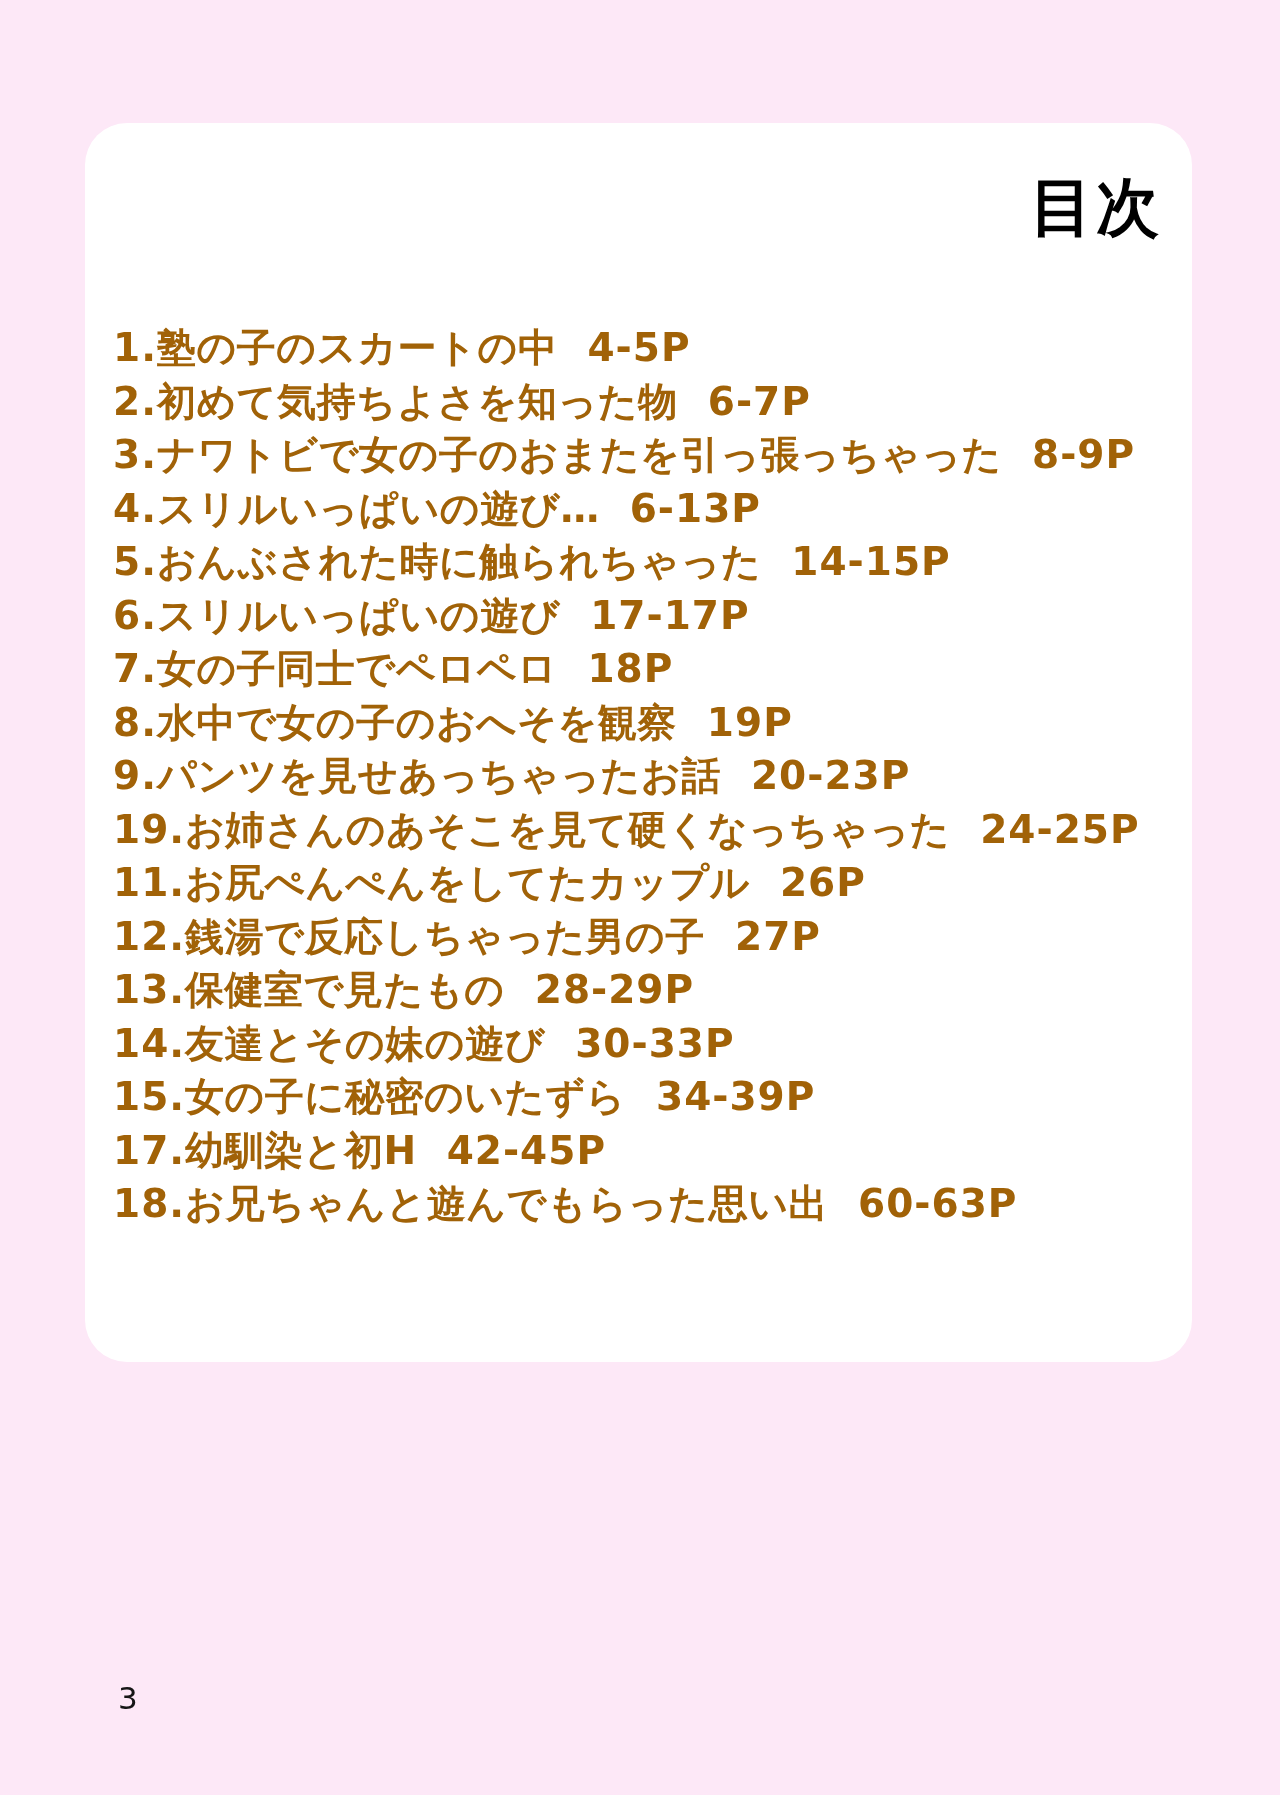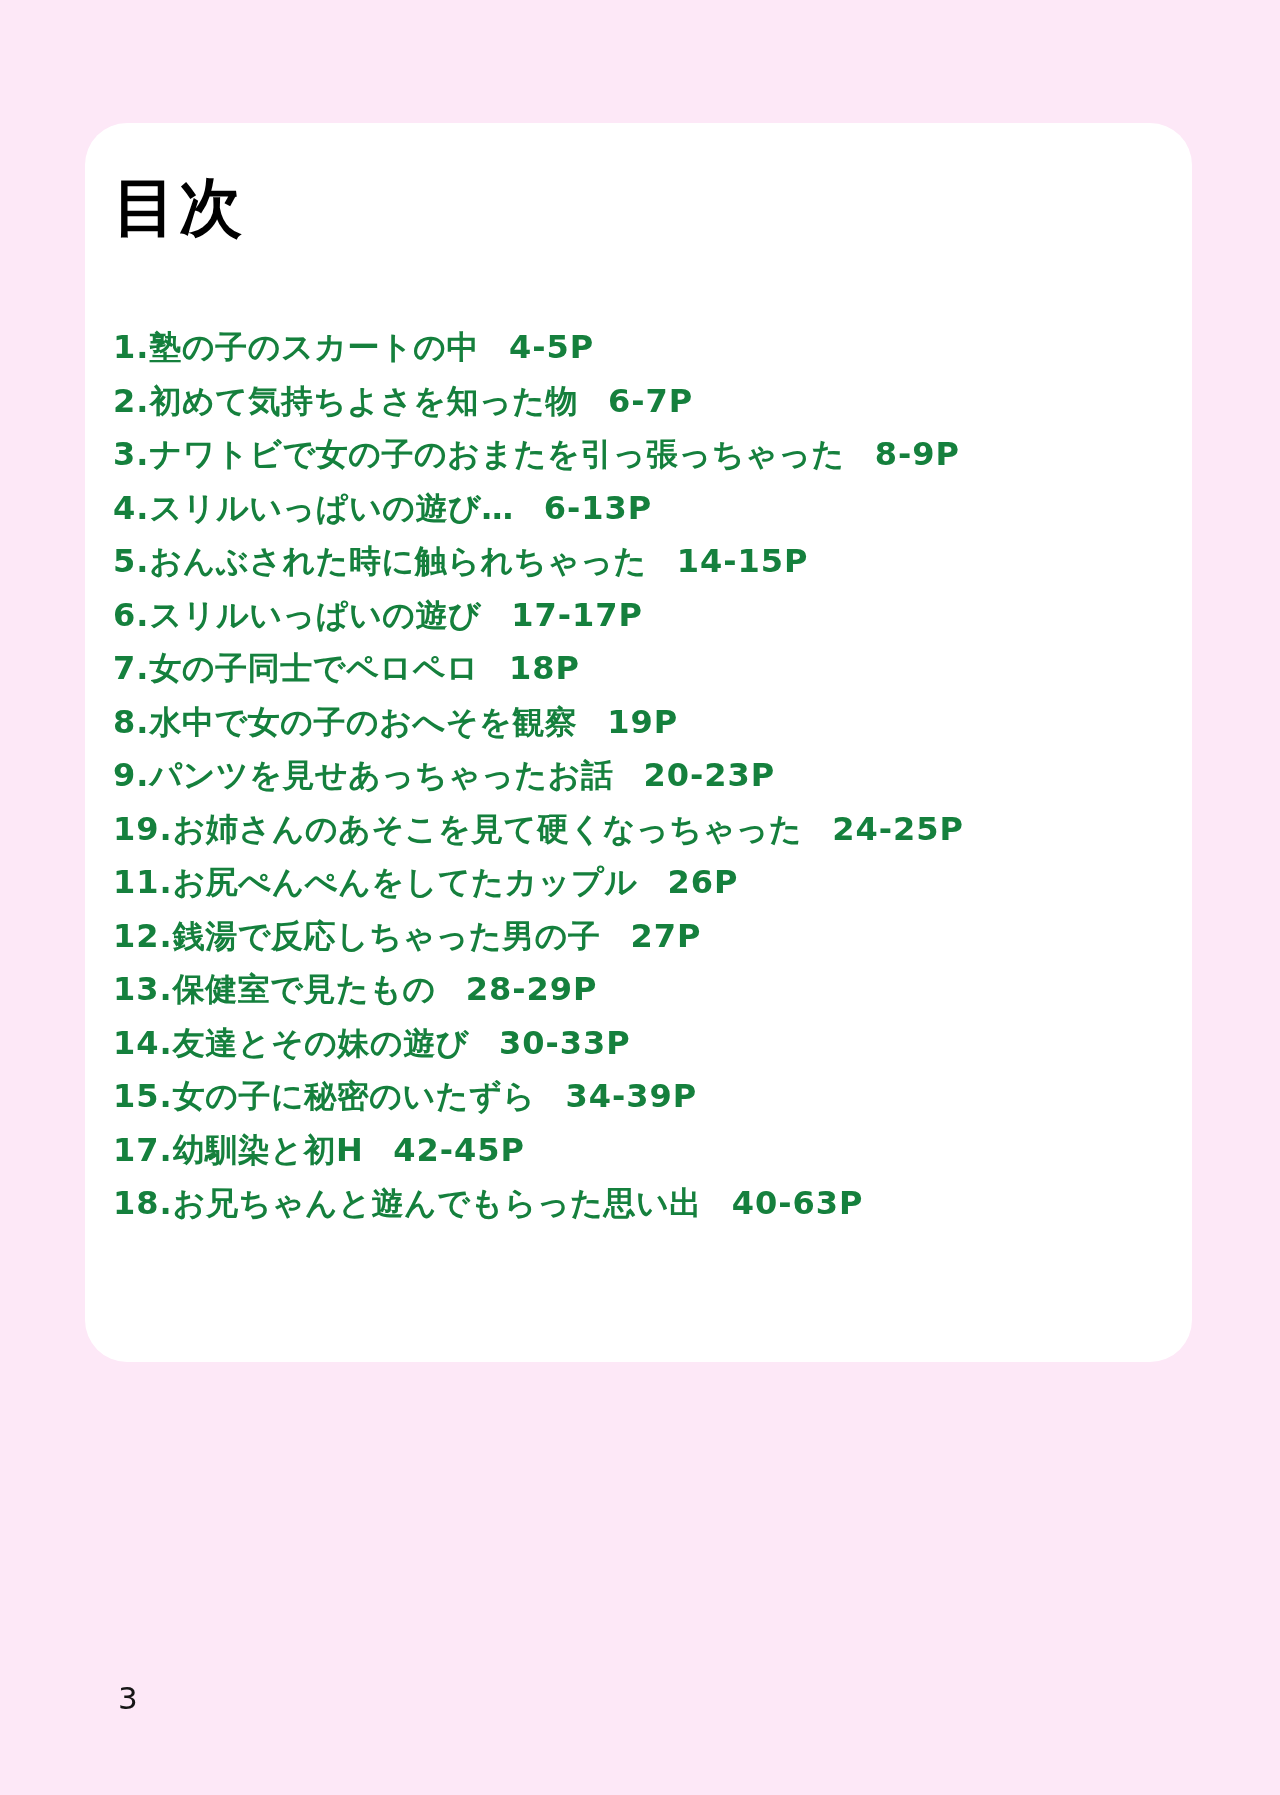--- a/index.html
+++ b/index.html
@@ -21,36 +21,36 @@
     top: 123px;
     width: 1107px;
     height: 1239px;
     background: #ffffff;
     border-radius: 42px;
     box-sizing: border-box;
     padding: 46px 30px 0 28px;
   }
   .toc-title {
     margin: 0;
-    text-align: left;
+    text-align: right;
     font-size: 63px;
     font-weight: bold;
     letter-spacing: 3px;
     line-height: 78px;
     color: #000000;
   }
   .toc-list {
     margin-top: 74px;
   }
   .toc-item {
-    font-size: 32px;
+    font-size: 39px;
     font-weight: bold;
     line-height: 53.5px;
     white-space: nowrap;
-    color: #15803d;
+    color: #a16207;
   }
   .toc-num {
     letter-spacing: 1px;
   }
   .toc-item-title {
     letter-spacing: 0.5px;
   }
   .toc-pages {
     margin-left: 30px;
     letter-spacing: 1px;
@@ -97,17 +97,17 @@
 
   <div class="toc-item"><span class="toc-num">13.</span><span class="toc-item-title">保健室で見たもの</span><span class="toc-pages">28-29P</span></div>
 
   <div class="toc-item"><span class="toc-num">14.</span><span class="toc-item-title">友達とその妹の遊び</span><span class="toc-pages">30-33P</span></div>
 
   <div class="toc-item"><span class="toc-num">15.</span><span class="toc-item-title">女の子に秘密のいたずら</span><span class="toc-pages">34-39P</span></div>
 
 
   <div class="toc-item"><span class="toc-num">17.</span><span class="toc-item-title">幼馴染と初H</span><span class="toc-pages">42-45P</span></div>
 
-  <div class="toc-item"><span class="toc-num">18.</span><span class="toc-item-title">お兄ちゃんと遊んでもらった思い出</span><span class="toc-pages">40-63P</span></div>
+  <div class="toc-item"><span class="toc-num">18.</span><span class="toc-item-title">お兄ちゃんと遊んでもらった思い出</span><span class="toc-pages">60-63P</span></div>
 </div>
 </div>
 
 <div class="page-number">3</div>
 
 </body></html>

